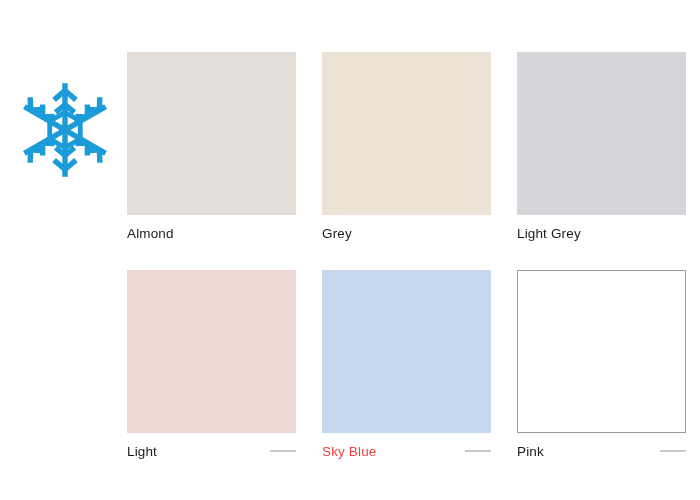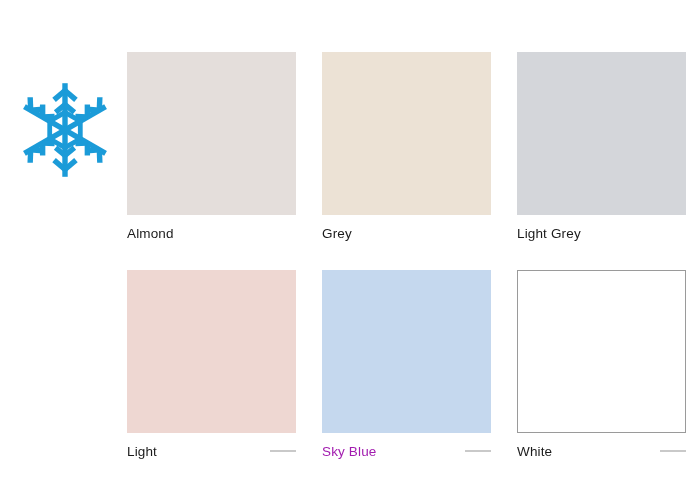--- a/index.html
+++ b/index.html
@@ -174,27 +174,27 @@
       <div class="swatch-chip" style="background-color: rgb(238, 215, 210);"></div>
       <div class="swatch-footer">
         <span class="swatch-label" style="color: rgb(27, 27, 27);">Light</span>
         <span class="swatch-rule" style="background-color: rgb(201, 201, 201);"></span>
       </div>
     </div>
 
     <div class="swatch-cell">
       <div class="swatch-chip" style="background-color: rgb(197, 216, 238);"></div>
       <div class="swatch-footer">
-        <span class="swatch-label" style="color: #a21caf;">Sky Blue</span>
+        <span class="swatch-label" style="color: #ef4444;">Sky Blue</span>
         <span class="swatch-rule" style="background-color: rgb(201, 201, 201);"></span>
       </div>
     </div>
 
     <div class="swatch-cell">
       <div class="swatch-chip bordered" style="background-color: rgb(255, 255, 255);"></div>
       <div class="swatch-footer">
-        <span class="swatch-label" style="color: rgb(27, 27, 27);">White</span>
+        <span class="swatch-label" style="color: rgb(27, 27, 27);">Pink</span>
         <span class="swatch-rule" style="background-color: rgb(201, 201, 201);"></span>
       </div>
     </div>
 
   </div>
 </div>
 
 </body></html>

